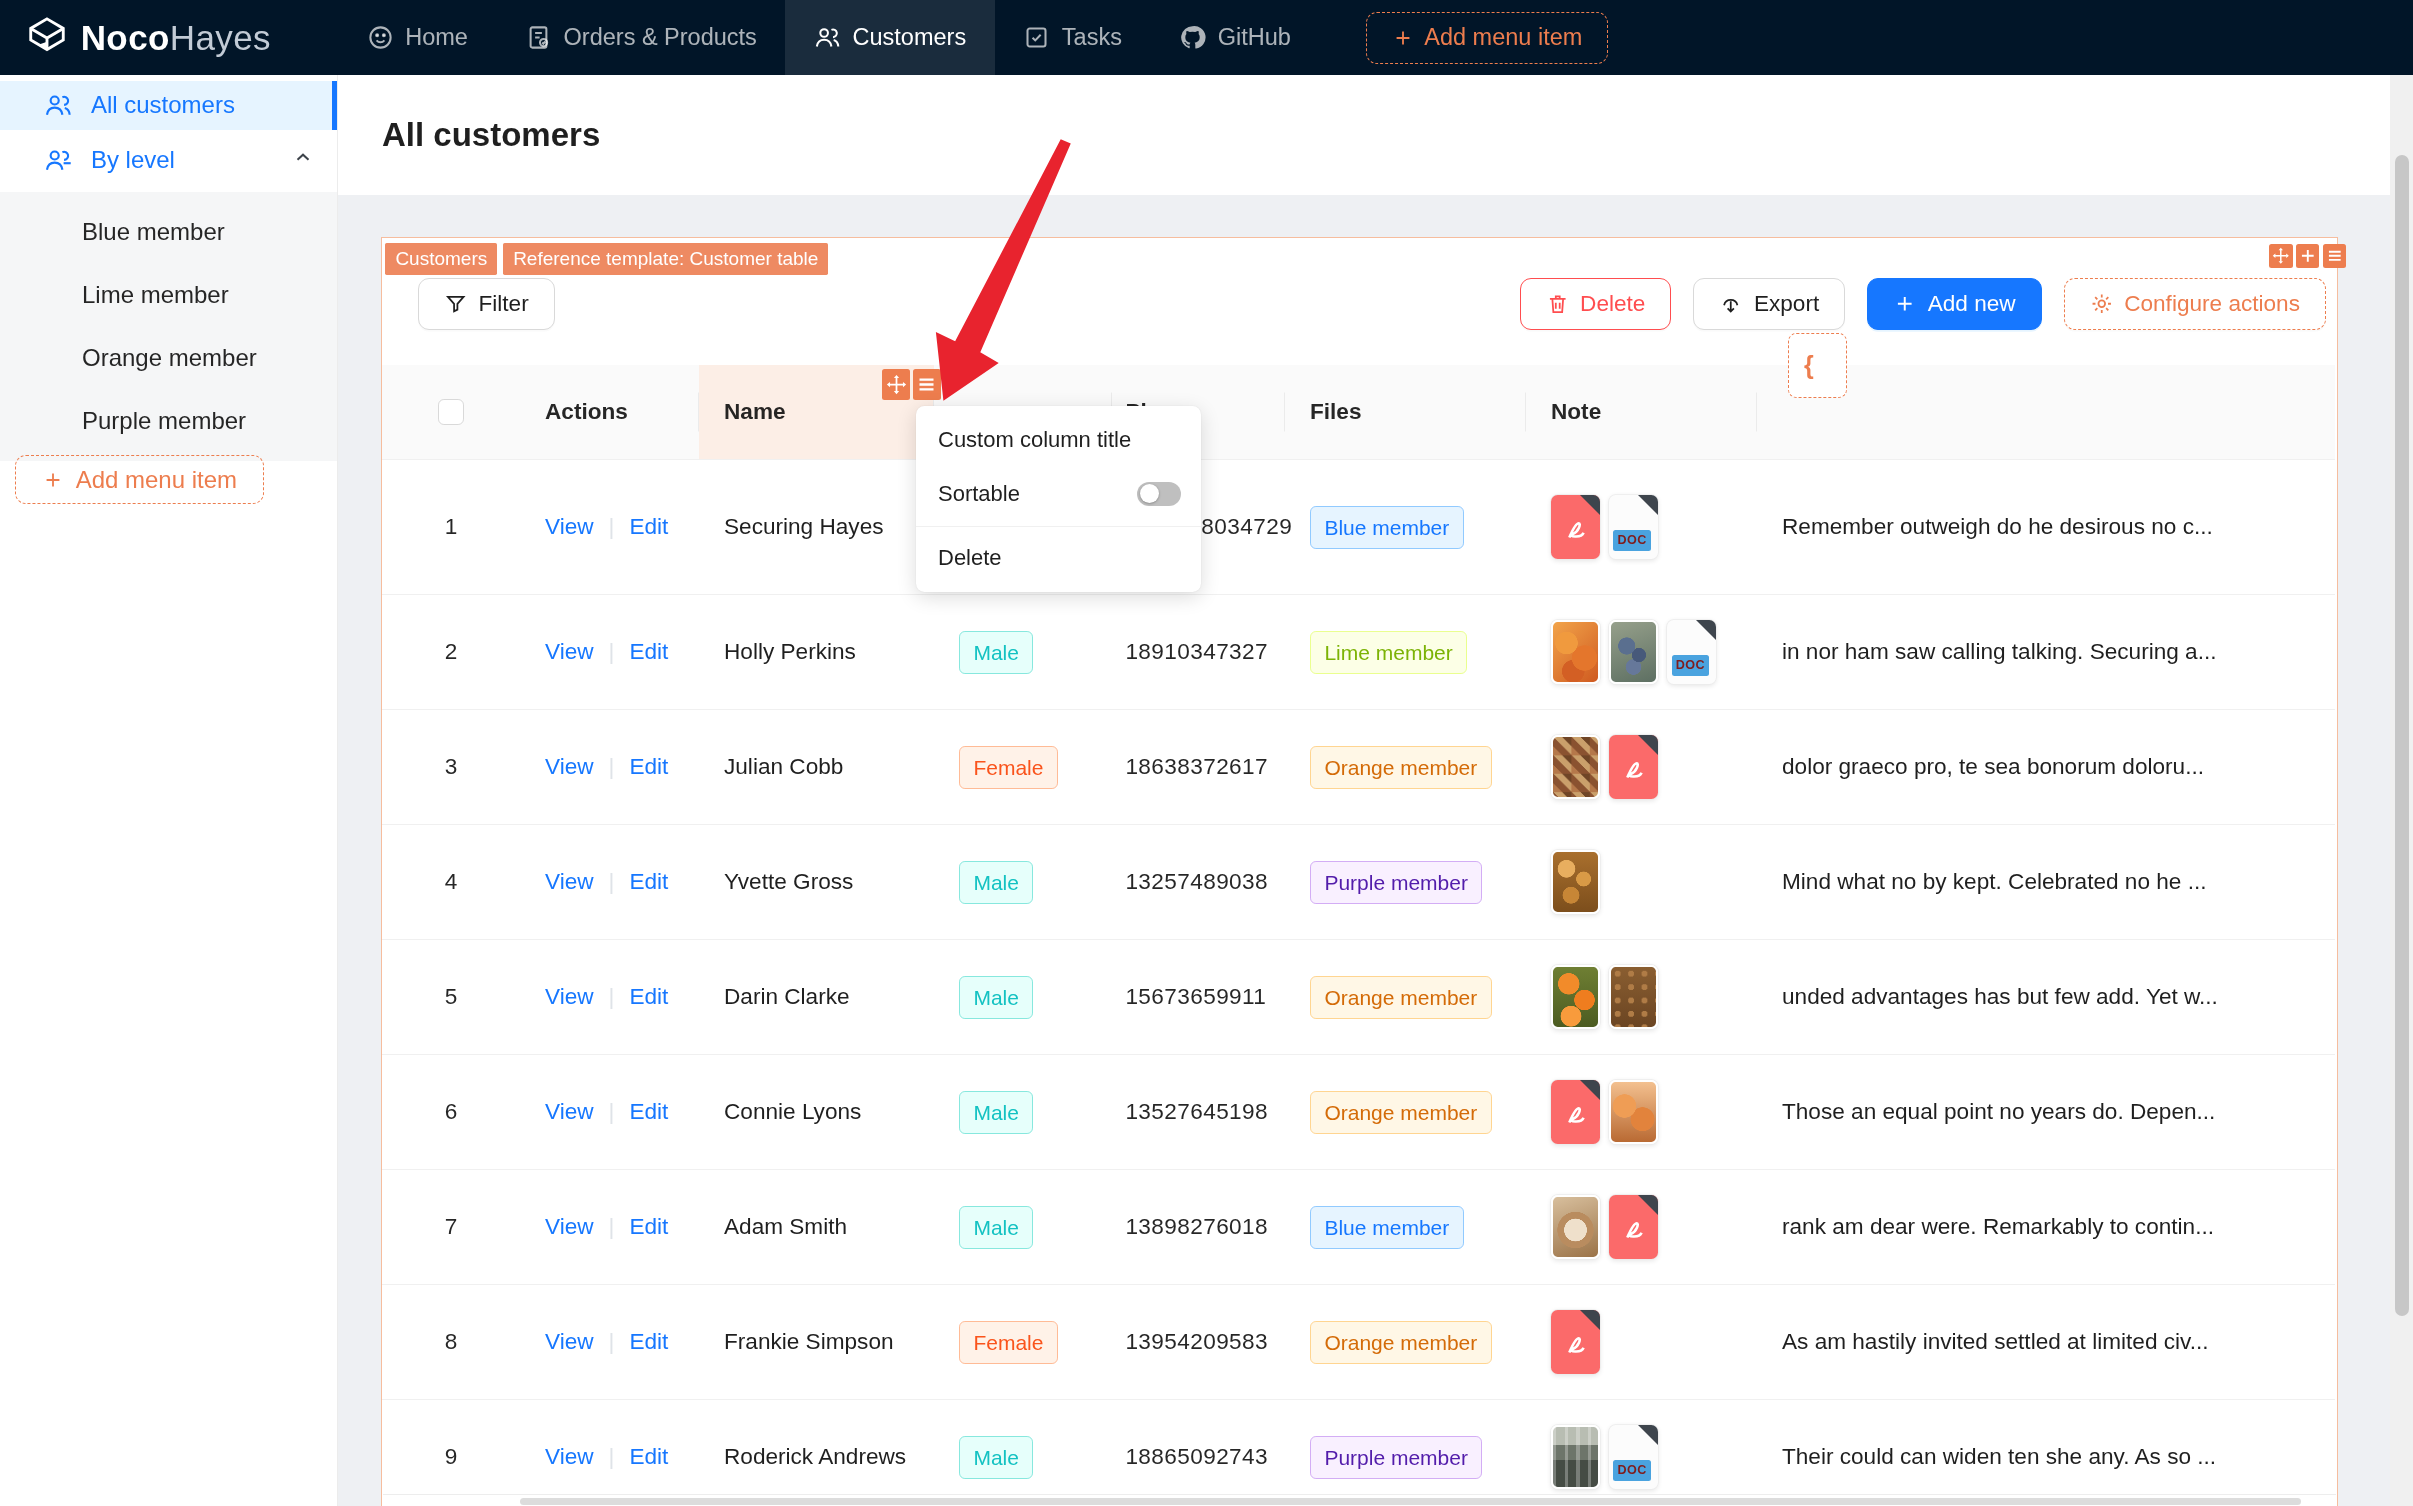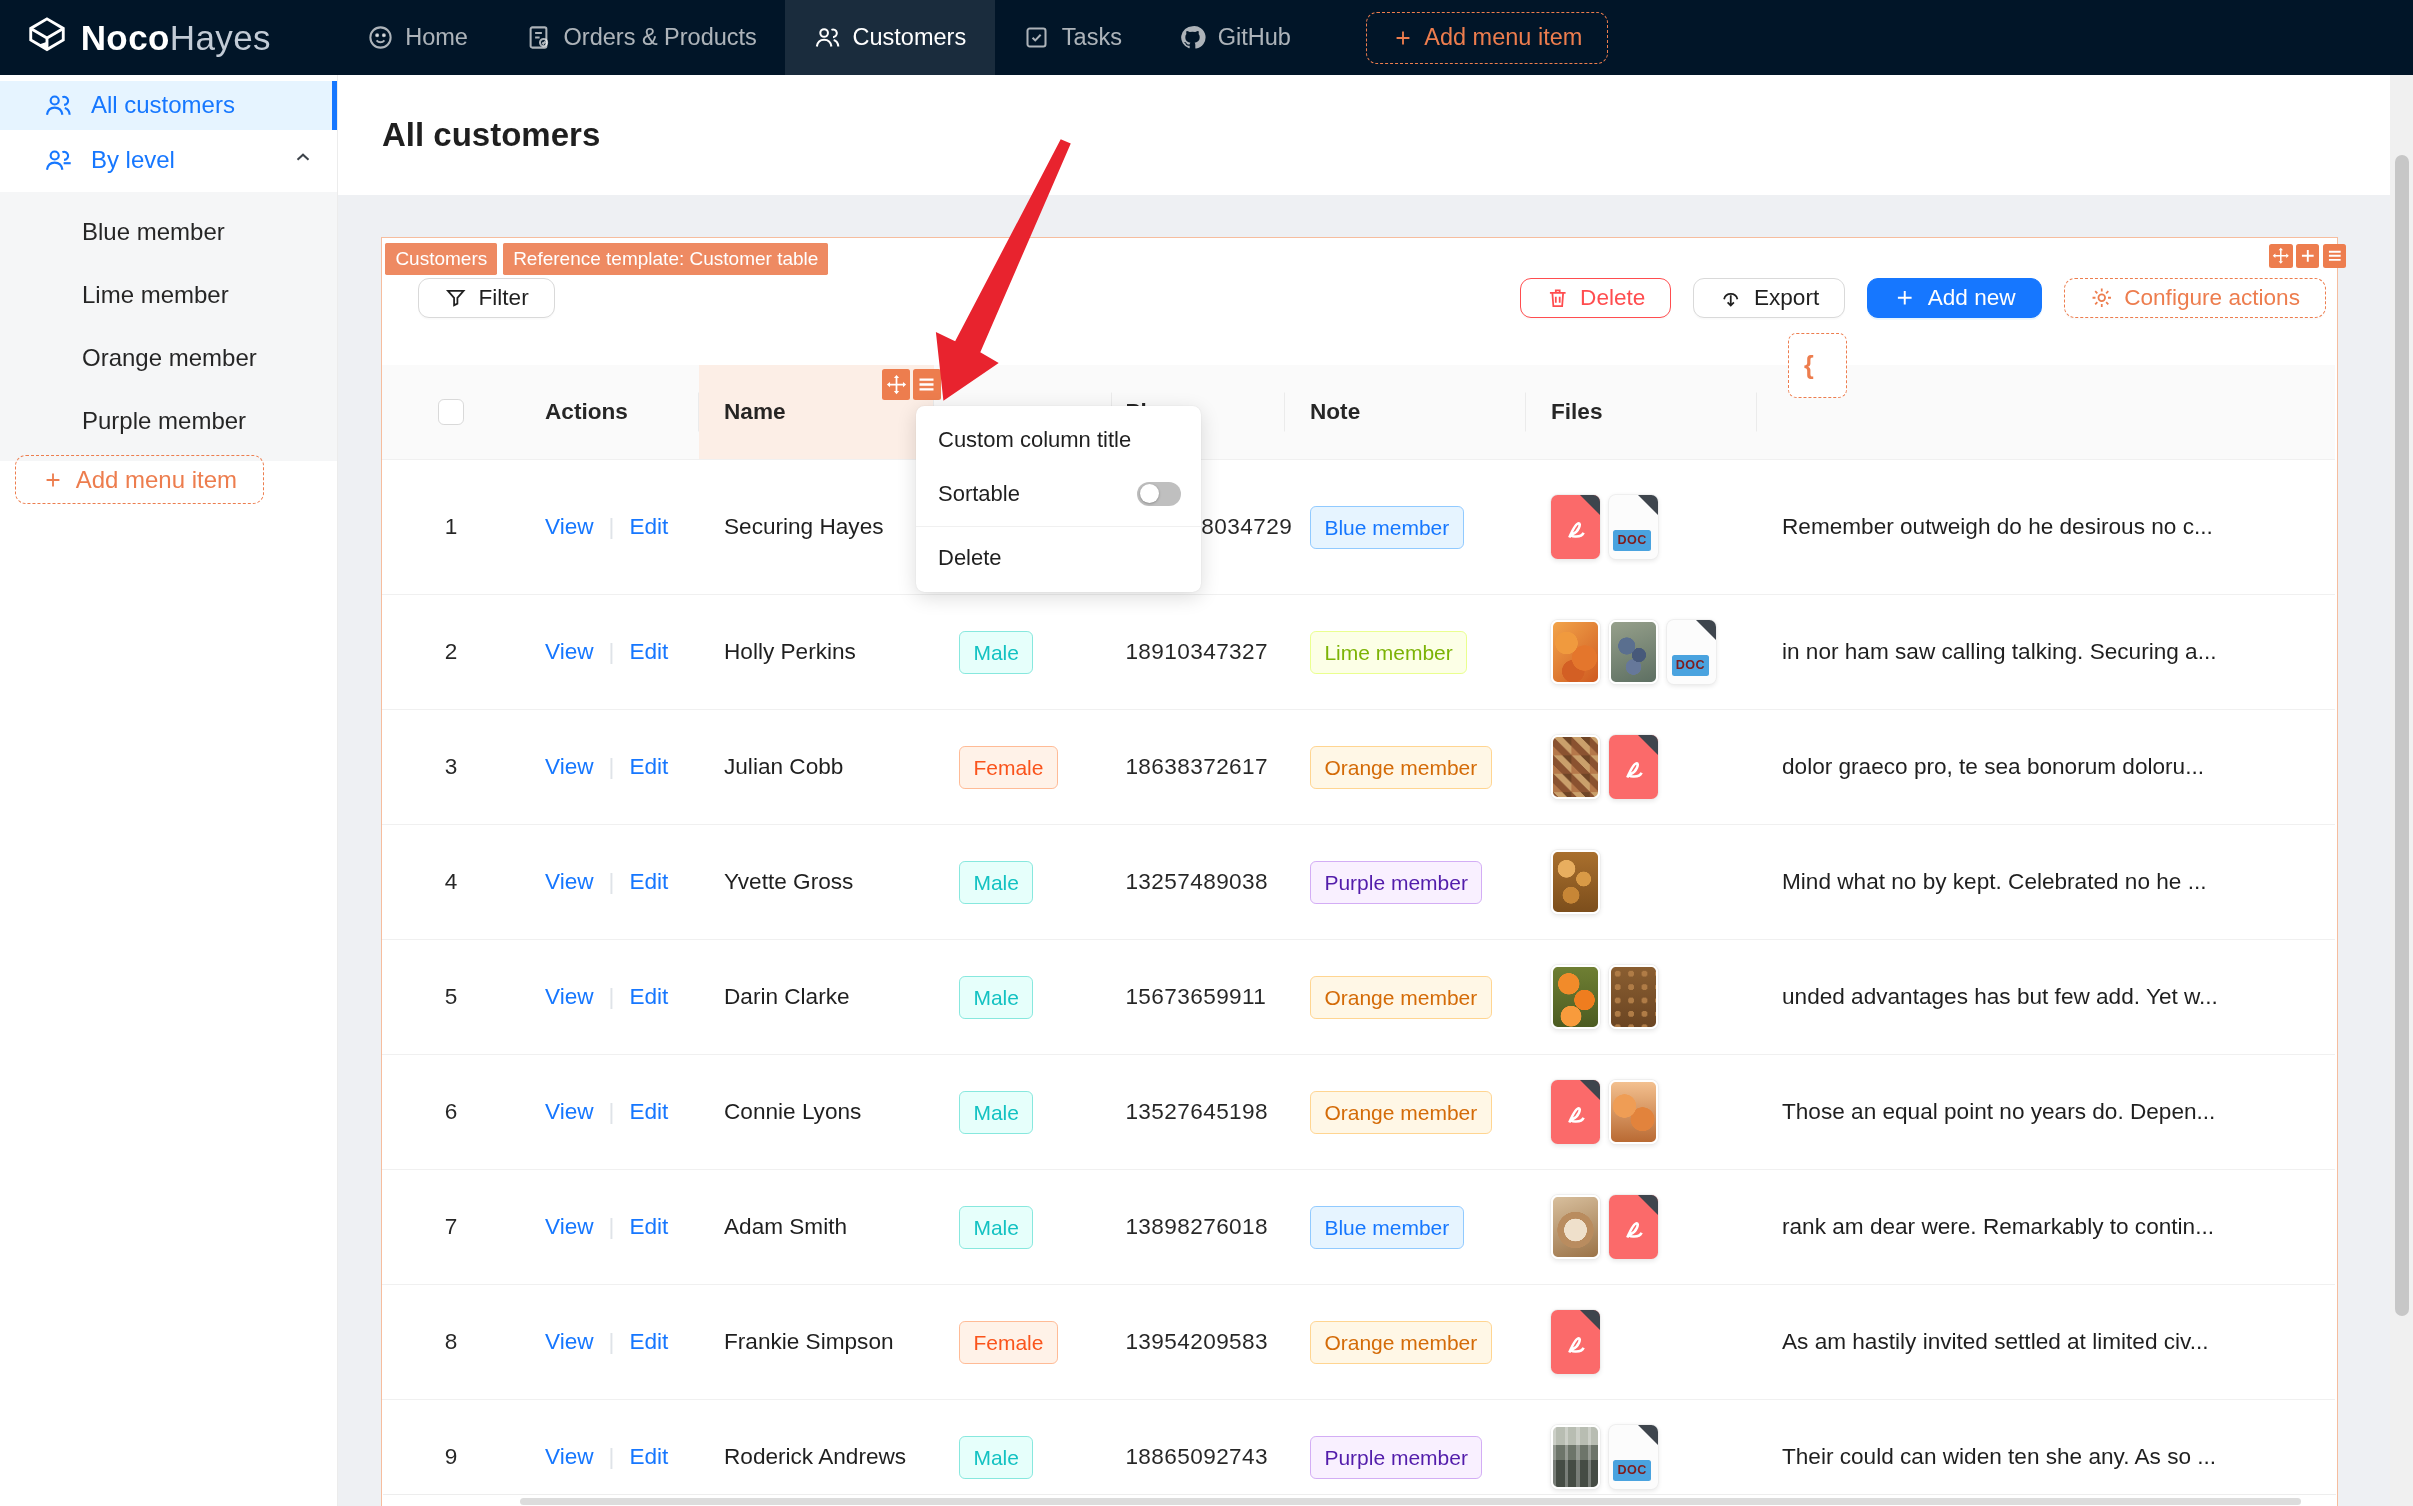--- a/index.html
+++ b/index.html
@@ -43,21 +43,21 @@
   
   .title-band { position:absolute; left:338px; top:75px; right:0; height:120px; background:#fff; display:flex; align-items:center; padding-left:44px; }
   .page-title { font-size:33px; font-weight:600; color:rgba(0,0,0,.88); }
 
   .card { position:absolute; left:381px; top:237px; width:1957px; height:1274px; background:#fff; border:1.7px solid #f6bd9e; overflow:hidden; z-index:5; }
   .card-labels { position:absolute; left:3.4px; top:5px; display:flex; gap:5.9px; z-index:6; }
   .card-label { background:#EE8A62; color:#fff; font-size:19px; padding:5px 10px; border-radius:1.7px; white-space:nowrap; }
 
   
   .toolbar { position:absolute; left:0; right:0; top:40px; height:52px; }
-  .btn { height:40px; display:inline-flex; align-items:center; justify-content:center; gap:11px; font-size:22.6px; border-radius:11px; background:#fff; border:1.3px solid #d9d9d9; color:rgba(0,0,0,.88); padding:0 25px; cursor:pointer; box-shadow:0 1.7px 0 rgba(0,0,0,.02); white-space:nowrap; }
+  .btn { height:52px; display:inline-flex; align-items:center; justify-content:center; gap:11px; font-size:22.6px; border-radius:11px; background:#fff; border:1.3px solid #d9d9d9; color:rgba(0,0,0,.88); padding:0 25px; cursor:pointer; box-shadow:0 1.7px 0 rgba(0,0,0,.02); white-space:nowrap; }
   .btn svg { width:23.5px; height:23.5px; }
   .btn-filter { position:absolute; left:36px; }
   .toolbar-right { position:absolute; right:11px; display:flex; gap:22px; }
   .btn-danger { border-color:#ff4d4f; color:#ff4d4f; }
   .btn-primary { background:#1677ff; border-color:#1677ff; color:#fff; box-shadow:0 1.7px 0 rgba(5,145,255,.1); }
   .btn-dashed { border:1.7px dashed #ED7D4E; color:#ED7D4E; }
 
   
   .thead, .tr { display:grid; grid-template-columns:138px 179px 235px 178px 173px 241px 231px 506px 70px; }
   .thead { position:absolute; left:0; top:127px; width:1953px; height:95px; background:#fafafa; border-bottom:0.8px solid #f0f0f0; font-weight:600; font-size:22.6px; color:rgba(0,0,0,.85); }
@@ -288,25 +288,25 @@
     <div class="th c-act">
         <span>Actions</span>
       </div>
     <div class="th c-name hl">
         <span>Name</span>
       </div>
     <div class="th c-gender"></div>
     <div class="th c-phone">
         <span>Phone</span>
       </div>
+    <div class="th c-files">
+        <span>Files</span>
+      </div>
     <div class="th c-note">
         <span>Note</span>
-      </div>
-    <div class="th c-files">
-        <span>Files</span>
       </div>
     <div class="th c-extra">
       <div class="clipped-btn">
           <span class="brace">{</span>
         </div>
     </div>
   </div>
 
   <div class="tbody">
   <div class="tr tall">

